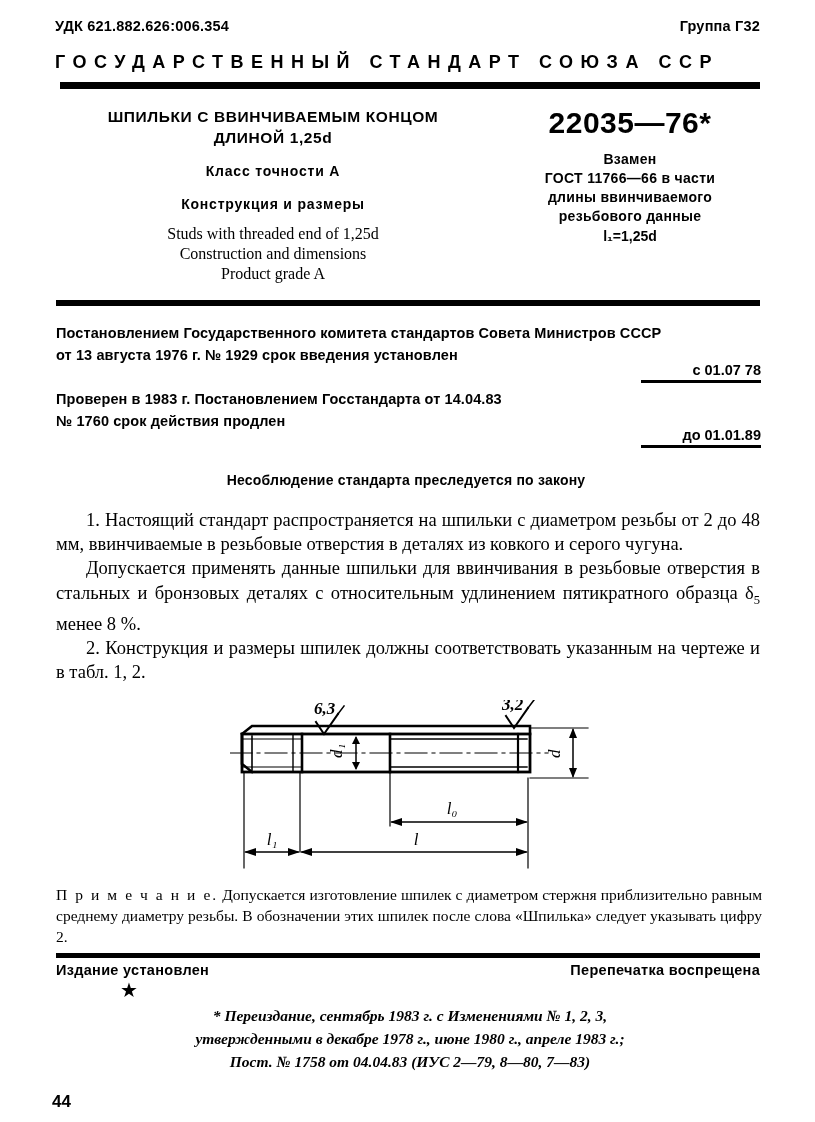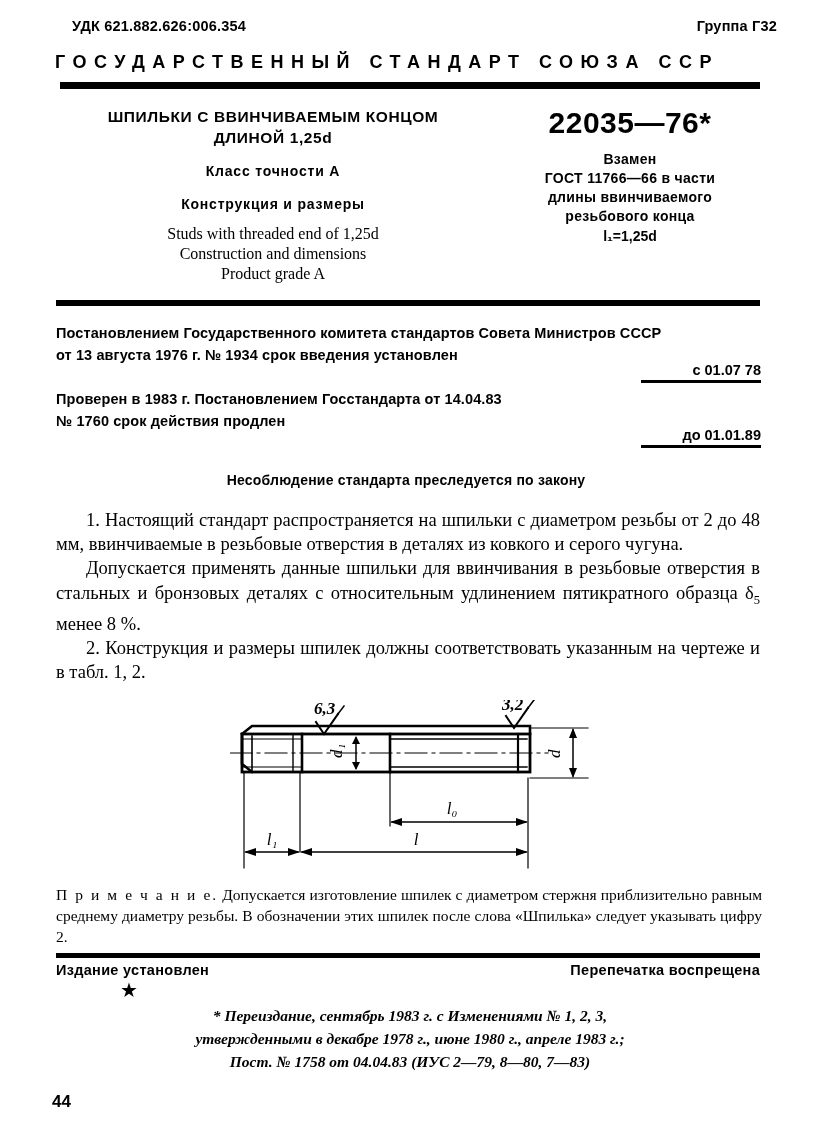--- a/index.html
+++ b/index.html
@@ -24,21 +24,21 @@
   
   .sans-bold {
     font-family: "Liberation Sans", "DejaVu Sans", sans-serif;
     font-weight: bold;
   }
   .serif { font-family: "Liberation Serif", "DejaVu Serif", serif; }
 
   
   .udc-row {
     position: absolute;
-    left: 72px; top: 18px;
+    left: 55px; top: 18px;
     width: 705px;
     display: flex;
     justify-content: space-between;
     align-items: flex-end;
     font-size: 14.5px;
     letter-spacing: 0.2px;
     gap: 32px;
   }
 
   
@@ -235,29 +235,29 @@
     <div class="title-en serif">Studs with threaded end of 1,25d</div>
     <div class="title-en serif" style="margin-top:0">Construction and dimensions</div>
     <div class="title-en serif" style="margin-top:0">Product grade A</div>
   </div>
 
   <div class="gost-block">
     <div class="gost-num sans-bold">22035—76*</div>
     <div class="gost-vzamen sans-bold">Взамен</div>
     <div class="gost-vzamen sans-bold" style="margin-top:0">ГОСТ 11766—66 в части</div>
     <div class="gost-vzamen sans-bold" style="margin-top:0">длины ввинчиваемого</div>
-    <div class="gost-vzamen sans-bold" style="margin-top:0">резьбового конца</div>
+    <div class="gost-vzamen sans-bold" style="margin-top:0">резьбового данные</div>
     <div class="gost-l1 sans-bold">l₁=1,25d</div>
   </div>
 
   <div class="rule-thick" id="rule-mid"></div>
 
   <div class="res1 sans-bold">
     <div>Постановлением Государственного комитета стандартов Совета Министров СССР</div>
-    <div>от 13 августа 1976 г. № 1934 срок введения установлен</div>
+    <div>от 13 августа 1976 г. № 1929 срок введения установлен</div>
   </div>
   <div class="date-stamp sans-bold" id="date-from">с 01.07 78</div>
 
   <div class="res2 sans-bold">
     <div>Проверен в 1983 г. Постановлением Госстандарта от 14.04.83</div>
     <div>№ 1760 срок действия продлен</div>
   </div>
   <div class="date-stamp sans-bold" id="date-to">до 01.01.89</div>
 
   <div class="warn sans-bold">Несоблюдение стандарта преследуется по закону</div>

